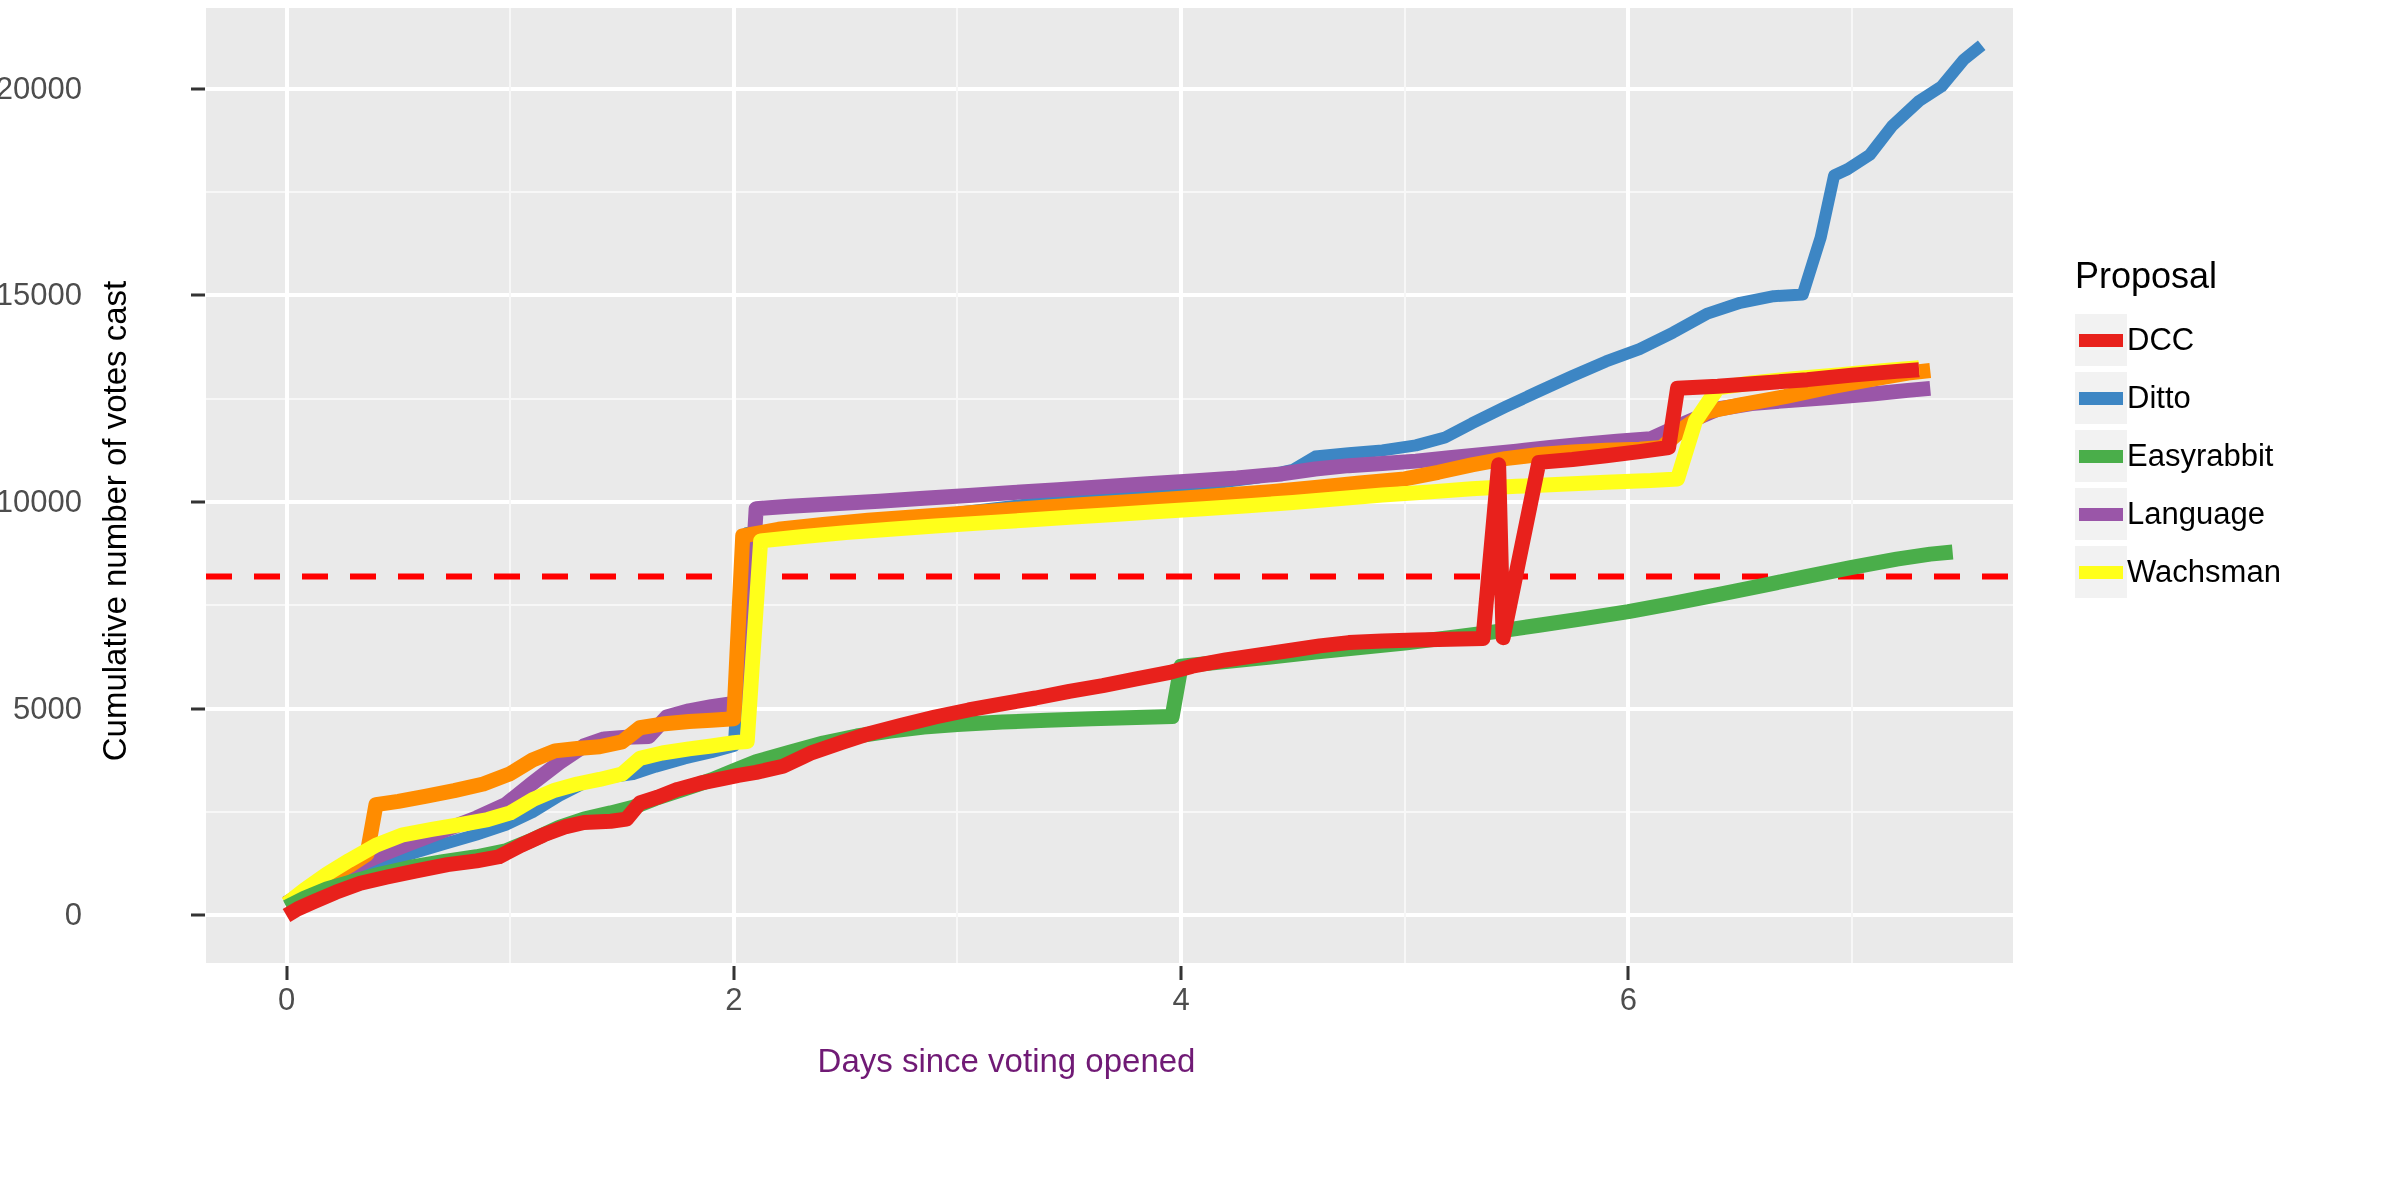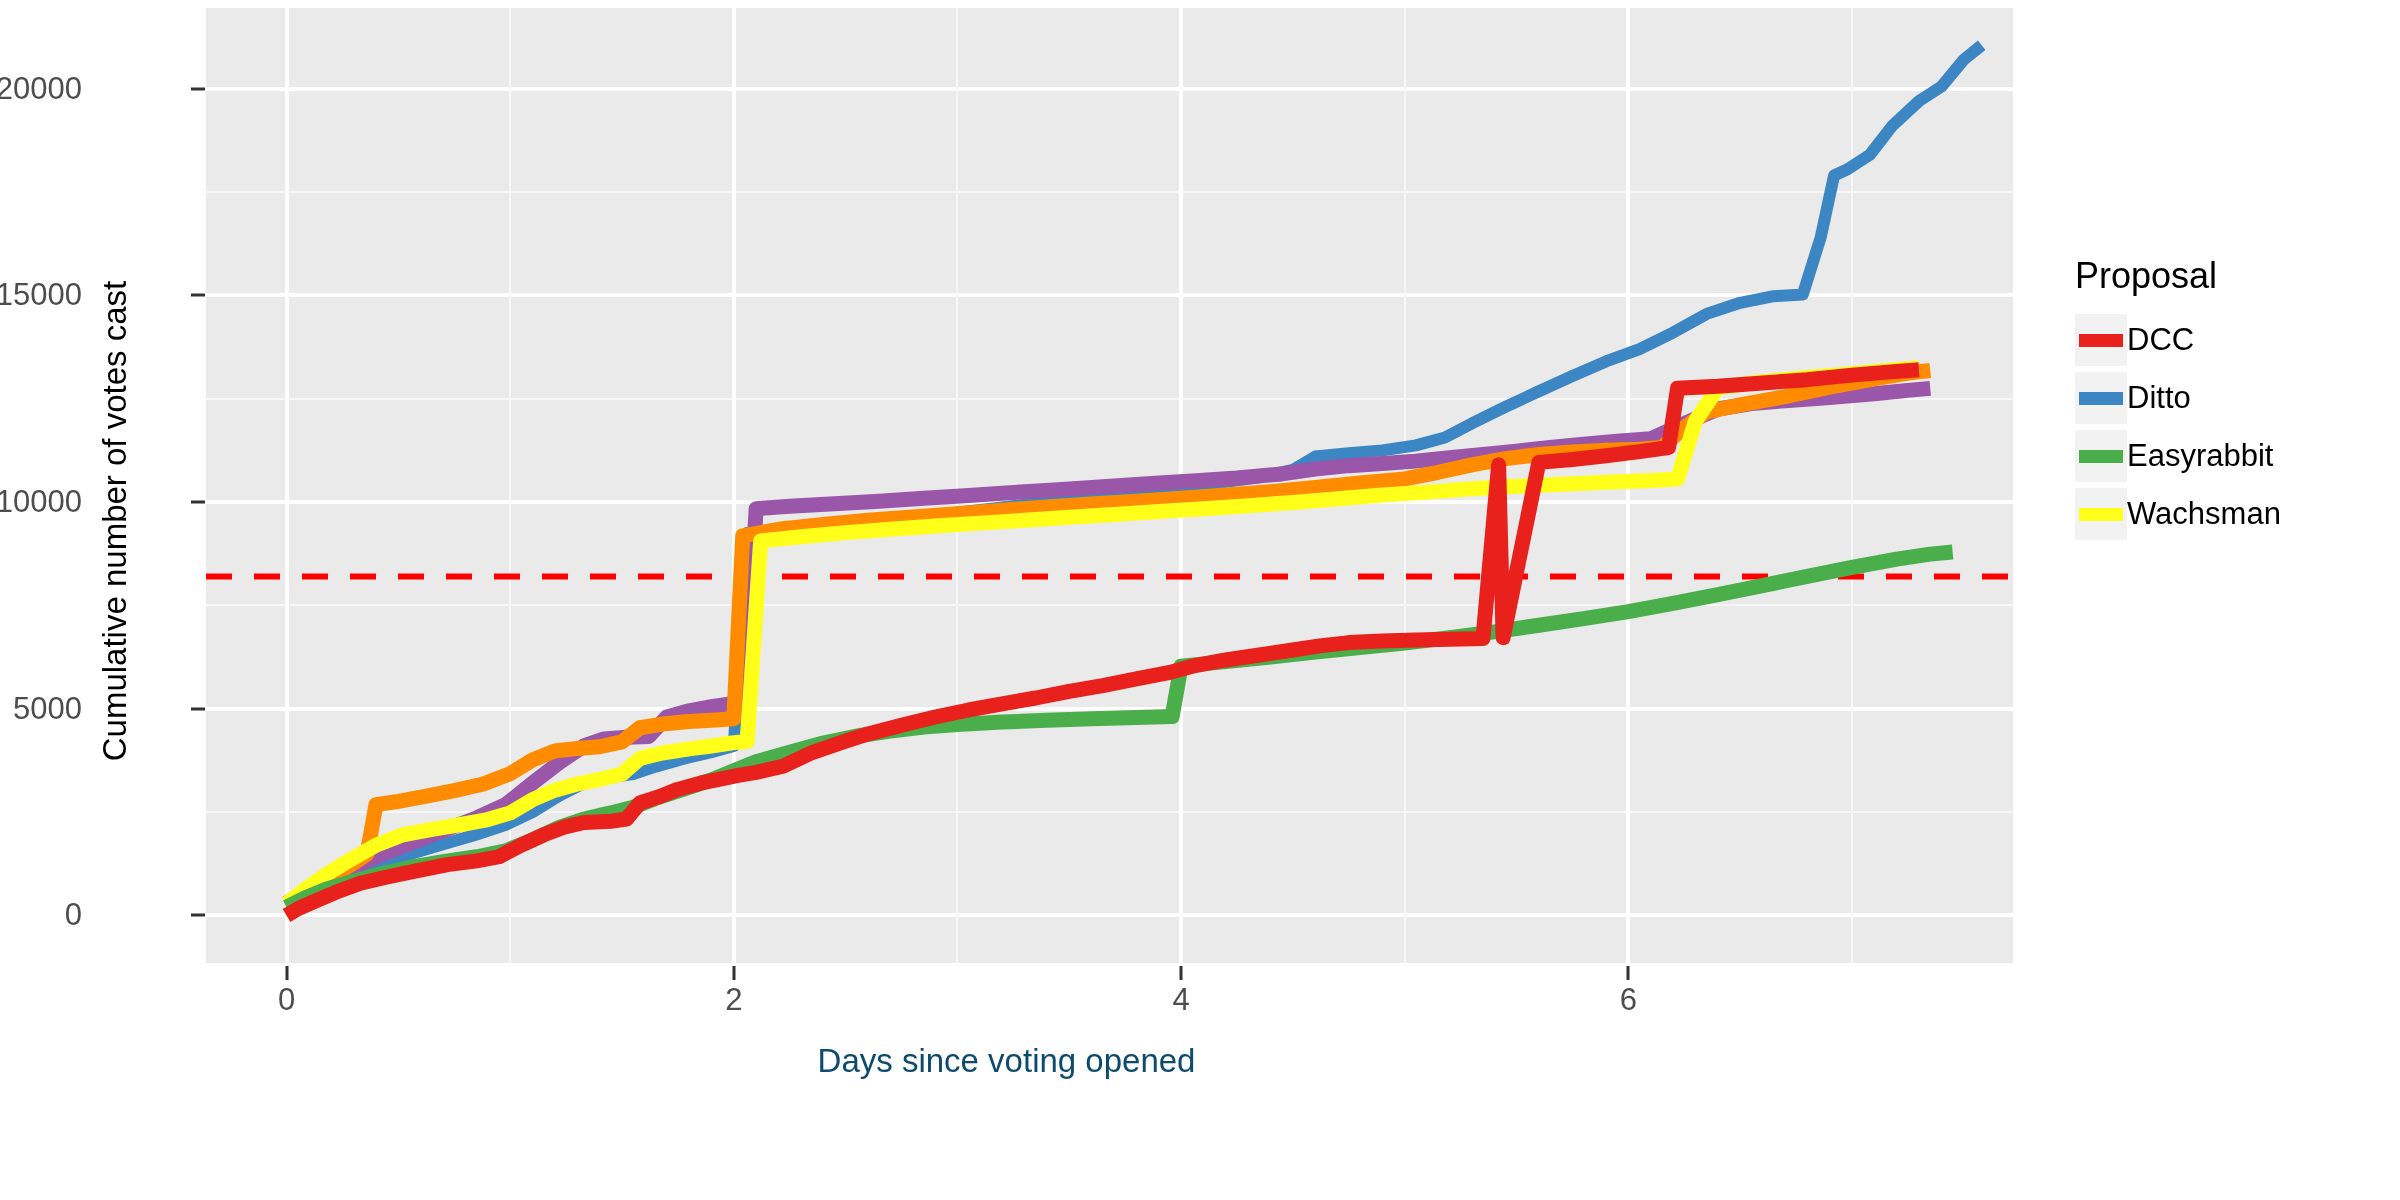--- a/index.html
+++ b/index.html
@@ -67,21 +67,21 @@
     font-size:31px;
     color:#4d4d4d;
     transform:translateX(-50%);
   }
   .xtitle{
     position:absolute;
     top:1042px;
     left:0;width:2013px;
     text-align:center;
     font-size:33px;
-    color:#0c4a6e;
+    color:#701a75;
   }
   .caption{
     position:absolute;
     top:1112px;
     left:0;width:2100px;
     text-align:right;
     font-size:29px;
     color:#000;
   }
 
@@ -197,20 +197,26 @@
           <div class="legend-label">Ditto</div>
         </div>
         <div class="legend-row">
           <div class="legend-key">
             <div class="legend-swatch" style="background: rgb(74, 174, 74);"></div>
           </div>
           <div class="legend-label">Easyrabbit</div>
         </div>
         <div class="legend-row">
           <div class="legend-key">
+            <div class="legend-swatch" style="background: rgb(154, 86, 168);"></div>
+          </div>
+          <div class="legend-label">Language</div>
+        </div>
+        <div class="legend-row">
+          <div class="legend-key">
             <div class="legend-swatch" style="background: rgb(255, 255, 26);"></div>
           </div>
           <div class="legend-label">Wachsman</div>
         </div>
       </div>
   </div>
 
 </div>
 
 </body></html>

